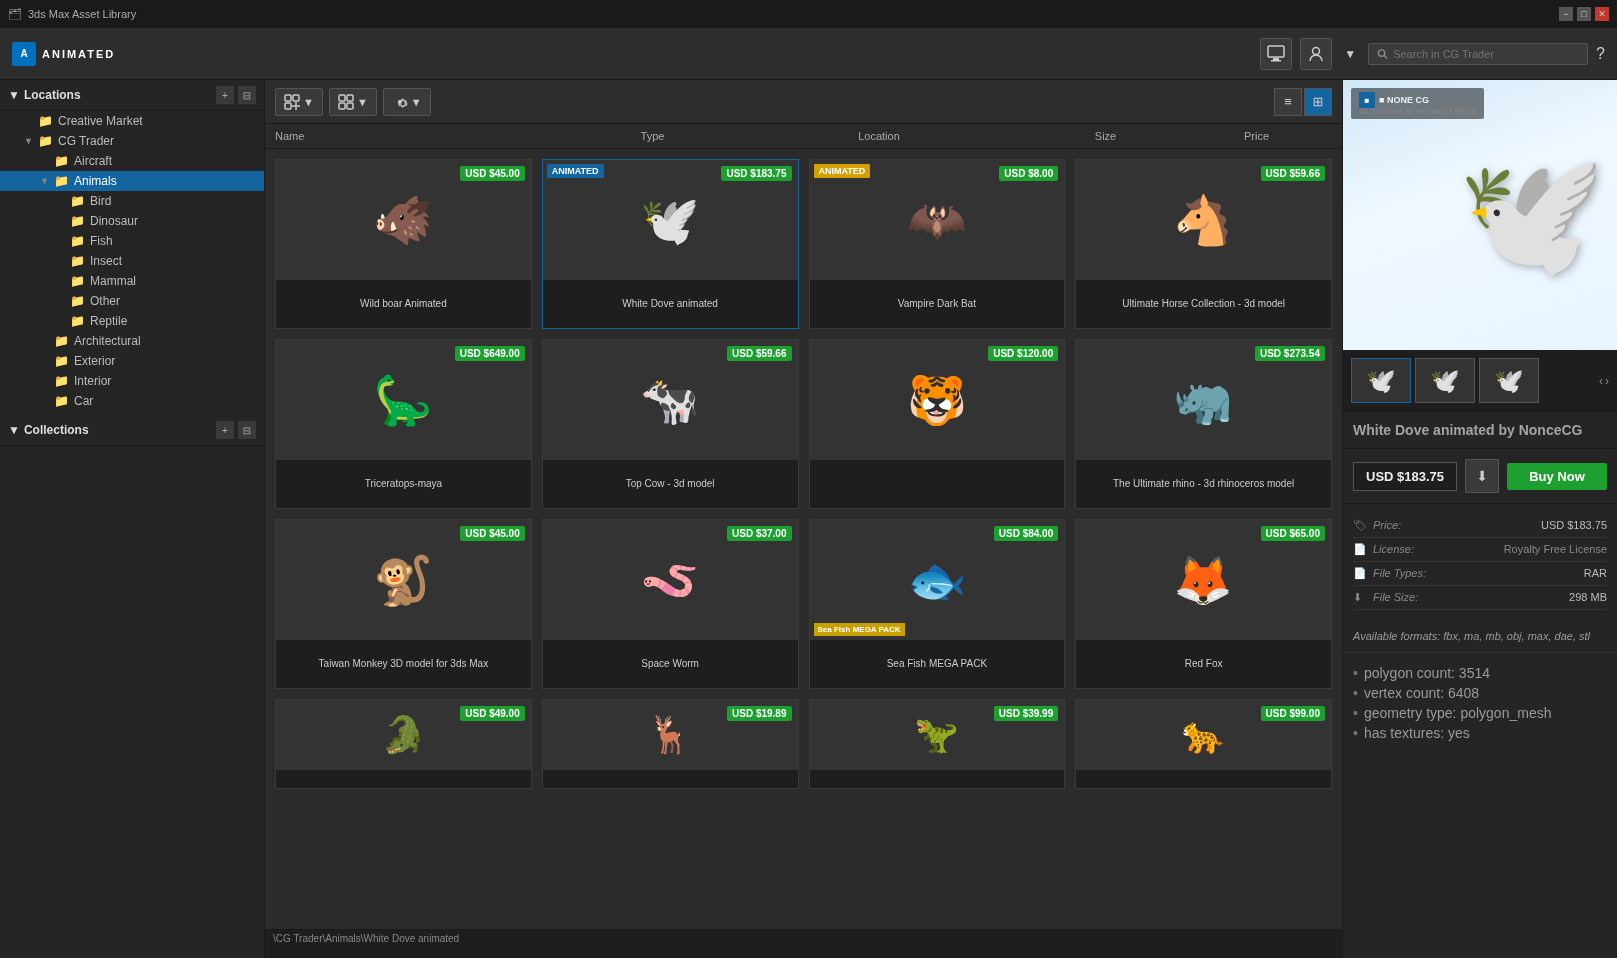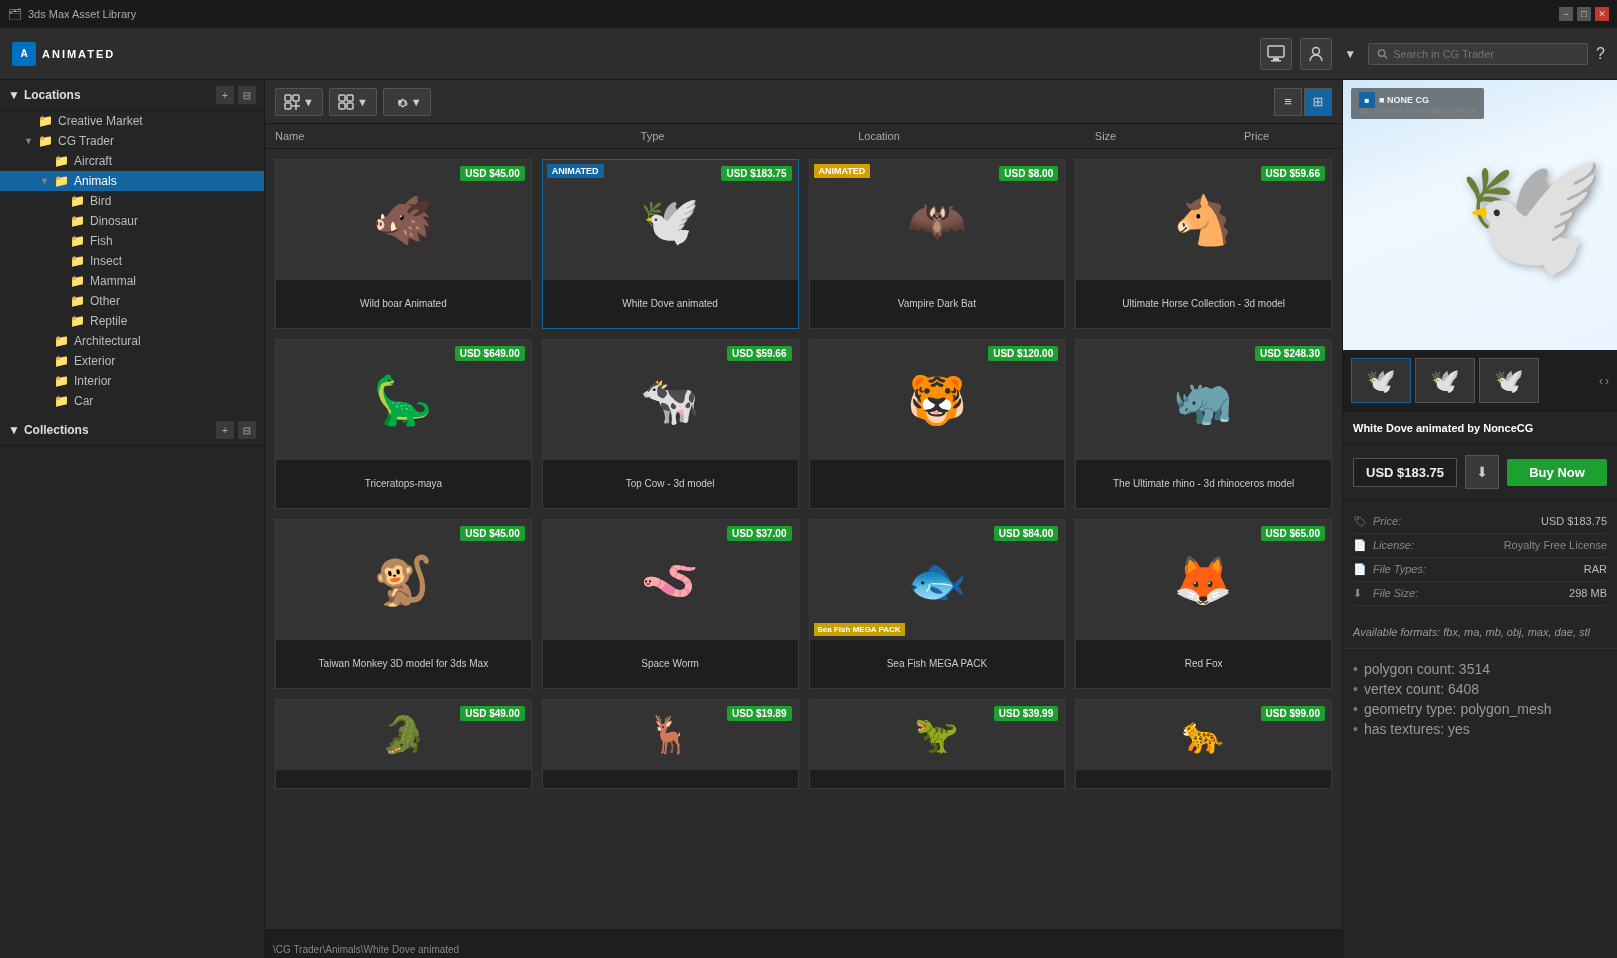--- a/index.html
+++ b/index.html
@@ -66,42 +66,42 @@
     .grid-item .price-badge { position: absolute; top: 6px; right: 6px; background: #1ea030; color: #fff; font-size: 10px; font-weight: bold; padding: 2px 5px; border-radius: 2px; }
     .grid-item .item-name { padding: 6px 6px 8px; font-size: 10px; color: #ccc; text-align: center; flex: 1; display: flex; align-items: center; justify-content: center; }
 
     
     #side-panel { width: 275px; background: #252525; border-left: 1px solid #1a1a1a; display: flex; flex-direction: column; overflow-y: auto; }
     .panel-preview { background: #1a1a1a; height: 270px; display: flex; align-items: center; justify-content: center; position: relative; overflow: hidden; }
     .panel-preview .main-image { width: 100%; height: 100%; display: flex; align-items: center; justify-content: center; }
     .panel-thumbs { display: flex; gap: 4px; padding: 8px; background: #1e1e1e; border-bottom: 1px solid #1a1a1a; }
     .panel-thumb { width: 60px; height: 45px; background: #333; border: 1px solid #555; cursor: pointer; display: flex; align-items: center; justify-content: center; }
     .panel-thumb.active { border-color: #1464a0; }
-    .panel-title { padding: 10px; font-size: 11px; font-weight: bold; color: #ffffff; border-bottom: 1px solid #1a1a1a; }
+    .panel-title { padding: 10px; font-size: 14px; font-weight: bold; color: #a3a3a3; border-bottom: 1px solid #1a1a1a; }
     .panel-buy { display: flex; align-items: center; gap: 8px; padding: 10px; border-bottom: 1px solid #1a1a1a; }
     .panel-price { background: #1e1e1e; border: 1px solid #555; padding: 6px 12px; color: #eee; font-size: 13px; font-weight: bold; }
     .panel-download-btn { background: #3a3a3a; border: 1px solid #555; width: 34px; height: 34px; display: flex; align-items: center; justify-content: center; cursor: pointer; color: #ccc; font-size: 14px; }
     .panel-buy-btn { background: #1ea030; border: none; color: #fff; padding: 6px 18px; font-size: 13px; font-weight: bold; cursor: pointer; border-radius: 2px; flex: 1; }
     .panel-details { padding: 10px; }
     .detail-row { display: flex; align-items: flex-start; padding: 5px 0; border-bottom: 1px solid #333; font-size: 11px; }
     .detail-row .detail-icon { width: 14px; flex-shrink: 0; margin-right: 6px; color: #888; }
     .detail-row .detail-label { color: #888; width: 80px; flex-shrink: 0; font-style: italic; }
     .detail-row .detail-value { color: #bbb; flex: 1; text-align: right; }
     .panel-formats { padding: 10px; font-size: 11px; color: #999; border-bottom: 1px solid #333; font-style: italic; }
     .panel-specs { padding: 10px; }
     .spec-item { display: flex; align-items: center; font-size: 14px; color: #999; padding: 2px 0; }
     .spec-item::before { content: '•'; margin-right: 6px; color: #777; }
 
     
     ::-webkit-scrollbar { width: 6px; height: 6px; }
     ::-webkit-scrollbar-track { background: #1a1a1a; }
     ::-webkit-scrollbar-thumb { background: #555; border-radius: 3px; }
 
     
-    #statusbar { background: #1e1e1e; height: 22px; display: flex; align-items: flex-start; padding: 14px 8px; font-size: 10px; color: #888; border-top: 1px solid #1a1a1a; }
+    #statusbar { background: #1e1e1e; height: 22px; display: flex; align-items: flex-end; padding: 14px 8px; font-size: 10px; color: #888; border-top: 1px solid #1a1a1a; }
 
     
     .img-boar { background: linear-gradient(135deg, #2a1a0a 0%, #4a3020 50%, #1a1008 100%); }
     .img-dove { background: linear-gradient(135deg, #c0d8f0 0%, #e8f0f8 50%, #a0b8d0 100%); }
     .img-bat { background: linear-gradient(135deg, #1a1a2a 0%, #303050 50%, #101020 100%); }
     .img-horse { background: linear-gradient(135deg, #5a3a1a 0%, #8a6040 50%, #3a2010 100%); }
     .img-dino { background: linear-gradient(135deg, #2a3a1a 0%, #4a6030 50%, #1a2a08 100%); }
     .img-cow { background: linear-gradient(135deg, #c8b090 0%, #e8d8b0 50%, #a89070 100%); }
     .img-tiger { background: linear-gradient(135deg, #3a2010 0%, #8a5020 50%, #1a1008 100%); }
     .img-rhino { background: linear-gradient(135deg, #3a3a30 0%, #5a5a48 50%, #1a1a18 100%); }
@@ -401,21 +401,21 @@
           <div class="thumb img-tiger">
             <span style="font-size:48px;">🐯</span>
           </div>
           <div class="price-badge">USD $120.00</div>
         </div>
 
         <div class="grid-item">
           <div class="thumb img-rhino">
             <span style="font-size:48px;">🦏</span>
           </div>
-          <div class="price-badge">USD $248.30</div>
+          <div class="price-badge">USD $273.54</div>
           <div class="item-name">The Ultimate rhino - 3d rhinoceros model</div>
         </div>
       </div>
 
       <div class="grid-row">
 
         <div class="grid-item">
           <div class="thumb img-monkey">
             <span style="font-size:48px;">🐒</span>
           </div>

